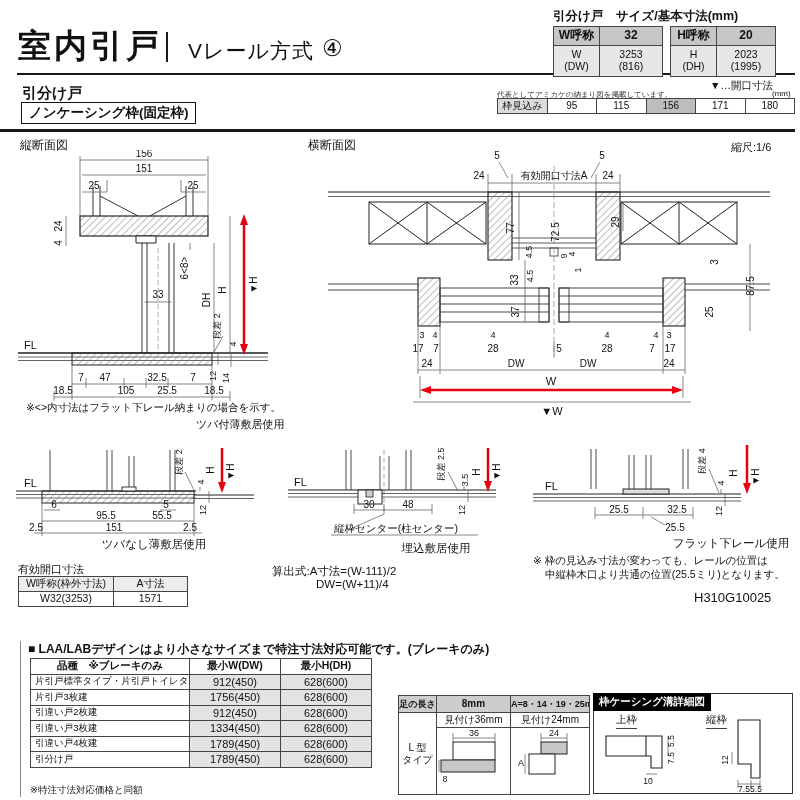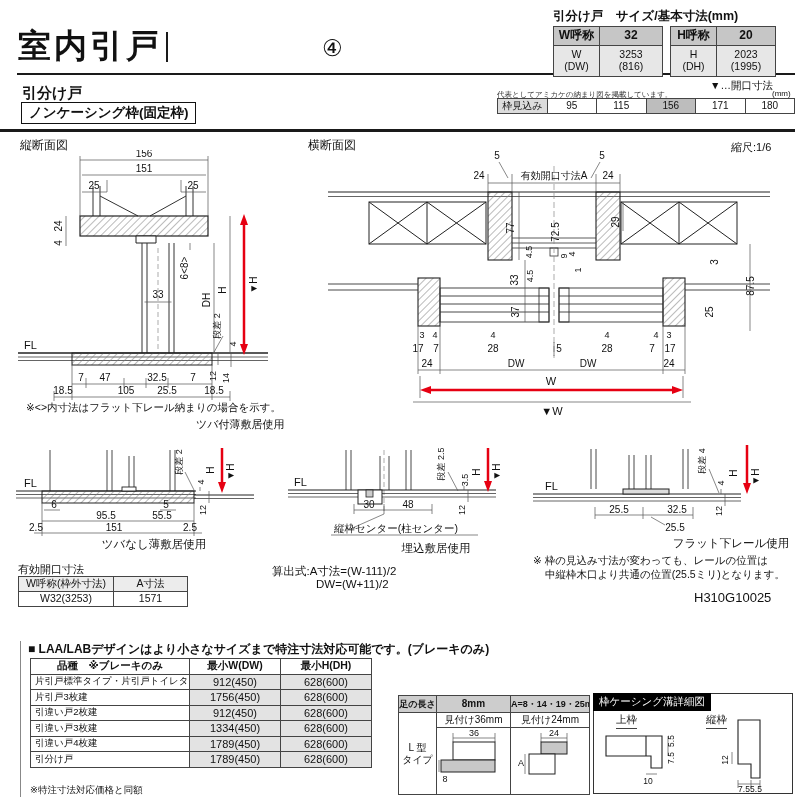--- a/index.html
+++ b/index.html
@@ -30,30 +30,31 @@
 #opentbl .hd td{background:#ececec}
 #customtitle{font-size:12px;font-weight:bold}
 #customtbl td{height:15.5px}
 #customtbl .hd td{font-weight:bold;font-size:10.5px}
 #customtbl td.item{font-size:9.5px;text-align:left;padding-left:4px}
 #customtbl td.val{font-size:11px;background:#e3e3e3}
 #legtbl td{font-size:10px}
 #legtbl .hd td{background:#cdcdcd;font-weight:bold;height:17px}
 #legtbl .sub td{height:15px}
 #casingbox{border:1.3px solid #333}
-#casingtitle{background:#000;color:#fff;font-size:10.5px;font-weight:normal;padding:2px 6px;white-space:nowrap}
+#casingtitle{background:#000;color:#fff;font-size:10.5px;font-weight:bold;padding:2px 6px;white-space:nowrap}
 .flabel{font-size:10.5px;border-bottom:1px solid #404040;padding-bottom:1px}
 </style>
 </head>
 <body>
 
 <div id="page">
 
   <div id="title" class="abs" style="left:18px;top:24px">室内引戸</div>
   <div class="vline" style="left:166px;top:32px;width:2px;height:30px"></div>
+  <div id="method" class="abs" style="left:188px;top:37px">Vレール方式</div>
   <div id="methodno" class="abs" style="left:322px;top:35px">④</div>
   <div class="hline" style="left:17px;top:73px;width:778px;height:1.5px"></div>
 
   <div id="sizetitle" class="abs" style="left:553px;top:8px">引分け戸　サイズ/基本寸法(mm)</div>
   <table class="abs size-tbl" style="left:553px;top:26px;width:110px">
     <tbody>
         <tr class="r1">
       <td style="width:46px">W呼称</td>
       <td>32</td>
     </tr>
@@ -480,21 +481,21 @@
       <td style="width:95px">W呼称(枠外寸法)</td>
       <td>A寸法</td>
     </tr>
     <tr>
       <td>W32(3253)</td>
       <td>1571</td>
     </tr>
   </tbody>
     </table>
   <div class="abs" style="left:272px;top:564px;font-size:11.5px">算出式:A寸法=(W-111)/2</div>
-  <div class="abs" style="left:316px;top:578px;font-size:11.5px">DW=(W+11)/2</div>
+  <div class="abs" style="left:316px;top:578px;font-size:11.5px">DW=(W+11)/4</div>
   <div class="abs" style="left:694px;top:590px;font-size:13px">H310G10025</div>
 
   <div class="vline" style="left:20px;top:641px;width:1px;height:156px;background:#888"></div>
   <div id="customtitle" class="abs" style="left:28px;top:641px">■ LAA/LABデザインはより小さなサイズまで特注寸法対応可能です。(ブレーキのみ)</div>
   <table id="customtbl" class="abs" style="left:30px;top:658px;width:342px">
     <tbody>
         <tr class="hd">
       <td style="width:159px">品種　※ブレーキのみ</td>
       <td style="width:91px">最小W(DW)</td>
       <td>最小H(DH)</td>

